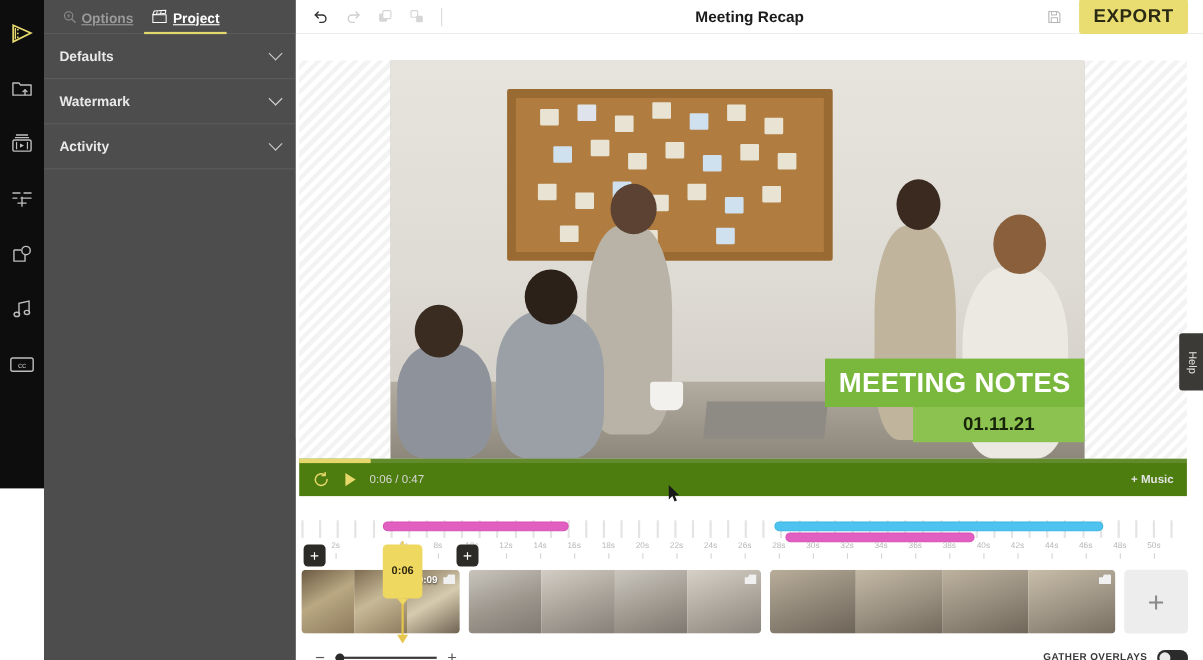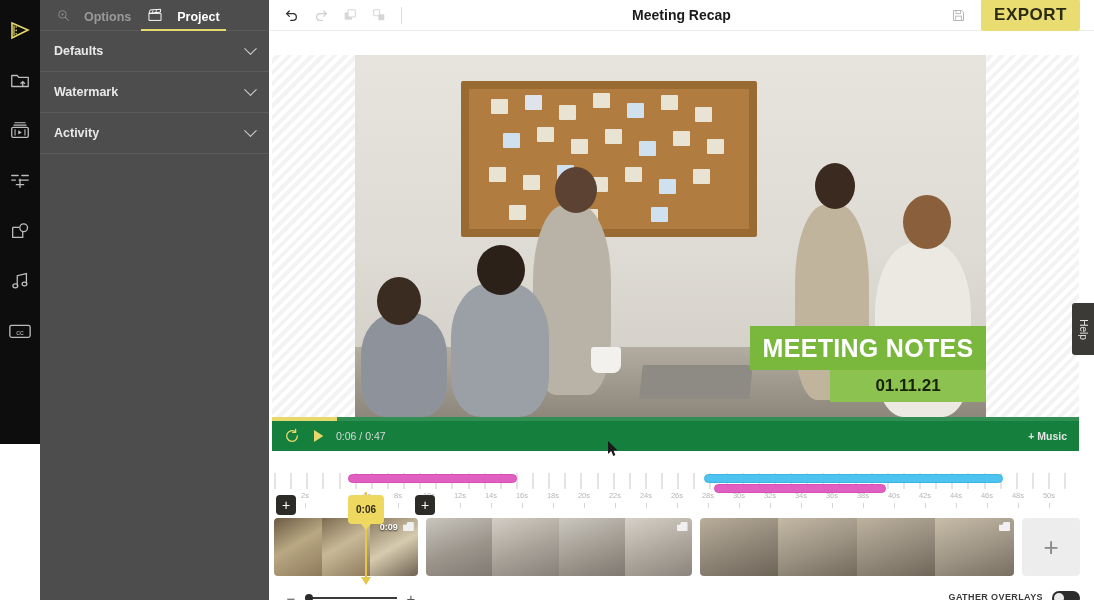--- a/index.html
+++ b/index.html
@@ -32,25 +32,26 @@
     background: #4d4d4d;
     display: flex; flex-direction: column;
     position: relative;
   }
   .panel-tabs {
     height: 31px; display: flex; align-items: flex-end;
     border-bottom: 1px solid #5a5a5a;
     padding-left: 10px;
   }
   .ptab {
-    display: flex; align-items: center; gap: 14px;
+    display: flex; align-items: center; gap: 4px;
     padding: 0 10px 5px 6px;
     font-size: 12.5px; font-weight: bold;
     color: #9a9a9a; cursor: pointer;
     position: relative;
+    text-decoration: underline;
   }
   .ptab.active { color: #ffffff; }
   .ptab.active::after {
     content: ""; position: absolute; left: 0; right: 4px; bottom: -1px;
     height: 2px; background: #e4d96f;
   }
   .panel-body { padding: 0 14px; }
   .format-row {
     display: flex; align-items: flex-start; justify-content: space-between;
     padding-top: 16px;
@@ -147,21 +148,21 @@
   }
   .overlay-date {
     position: absolute; right: 0; top: 315px; width: 156px; height: 32px;
     background: #8cc24f; display: flex; align-items: center; justify-content: center;
   }
   .overlay-date span { color: #17240a; font-size: 17px; font-weight: bold; }
 
   
   .playerbar {
     position: absolute; left: 3px; right: 15px; top: 386px; height: 34px;
-    background: #15803d;
+    background: #4d7c0f;
   }
   .progress-track {
     position: absolute; left: 0; top: 0; width: 100%; height: 4px; background: rgba(255,255,255,.12);
   }
   .progress-fill { position: absolute; left:0; top:0; height: 4px; background: #e6d86a; }
   .pb-inner {
     position: absolute; left: 0; right: 0; top: 4px; bottom: 0;
     display: flex; align-items: center; padding: 0 12px;
   }
   .pb-time { color: #d8d8d8; font-size: 10.5px; margin-left: 10px; }
@@ -197,21 +198,21 @@
   }
   .addbtn {
     position: absolute; width: 20px; height: 20px; border-radius: 4px;
     background: #2d2b28; color: #fff;
     display: flex; align-items: center; justify-content: center;
     font-size: 14px; line-height: 1; cursor: pointer; z-index: 5;
   }
   .time-pill {
     position: absolute; background: #efd860; color: #2f2a10;
     font-size: 10px; font-weight: bold; border-radius: 4px;
-    padding: 9px 8px; z-index: 6;
+    padding: 19px 8px; z-index: 6;
   }
   .time-pill::after {
     content:""; position:absolute; left: 50%; margin-left:-5px; top: 100%;
     border-left:5px solid transparent; border-right:5px solid transparent;
     border-top:6px solid #efd860;
   }
   .playhead {
     position: absolute; width: 2px; background: #e6c64c; z-index: 4;
   }
   .playhead::after {

